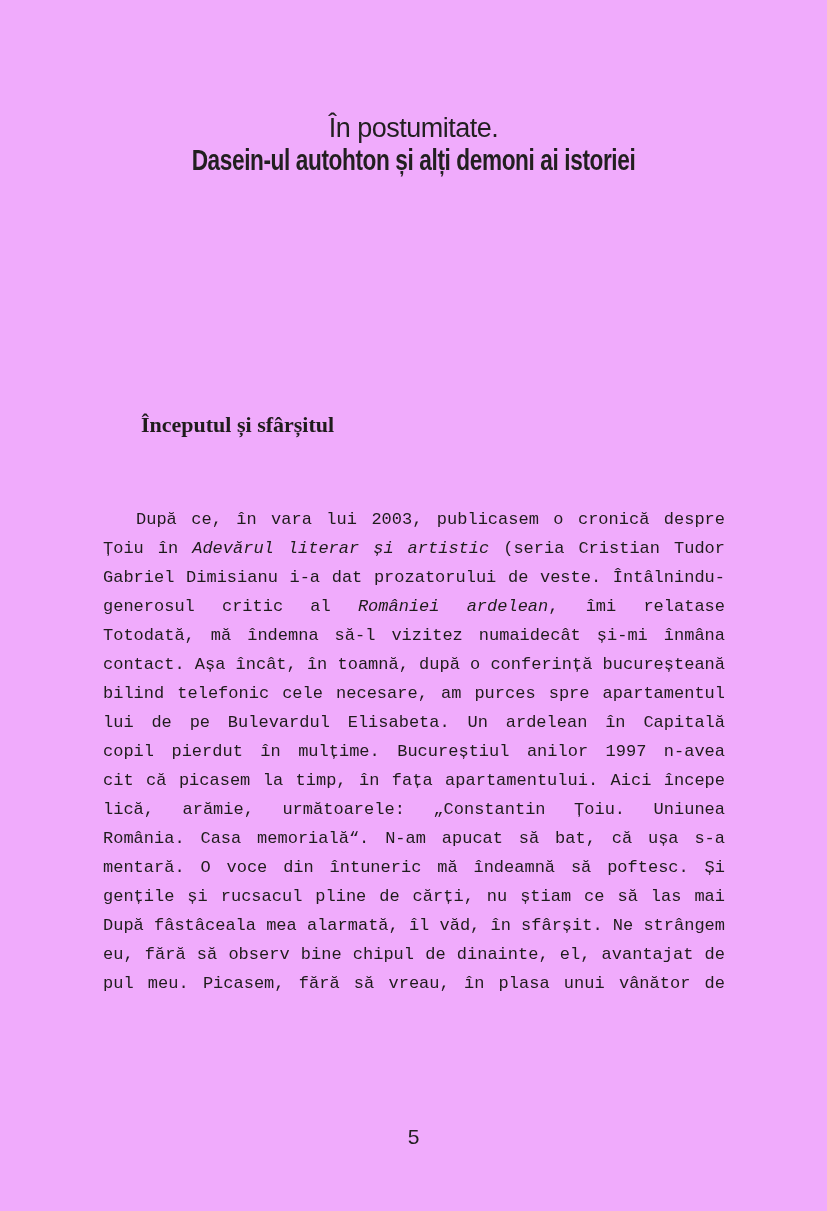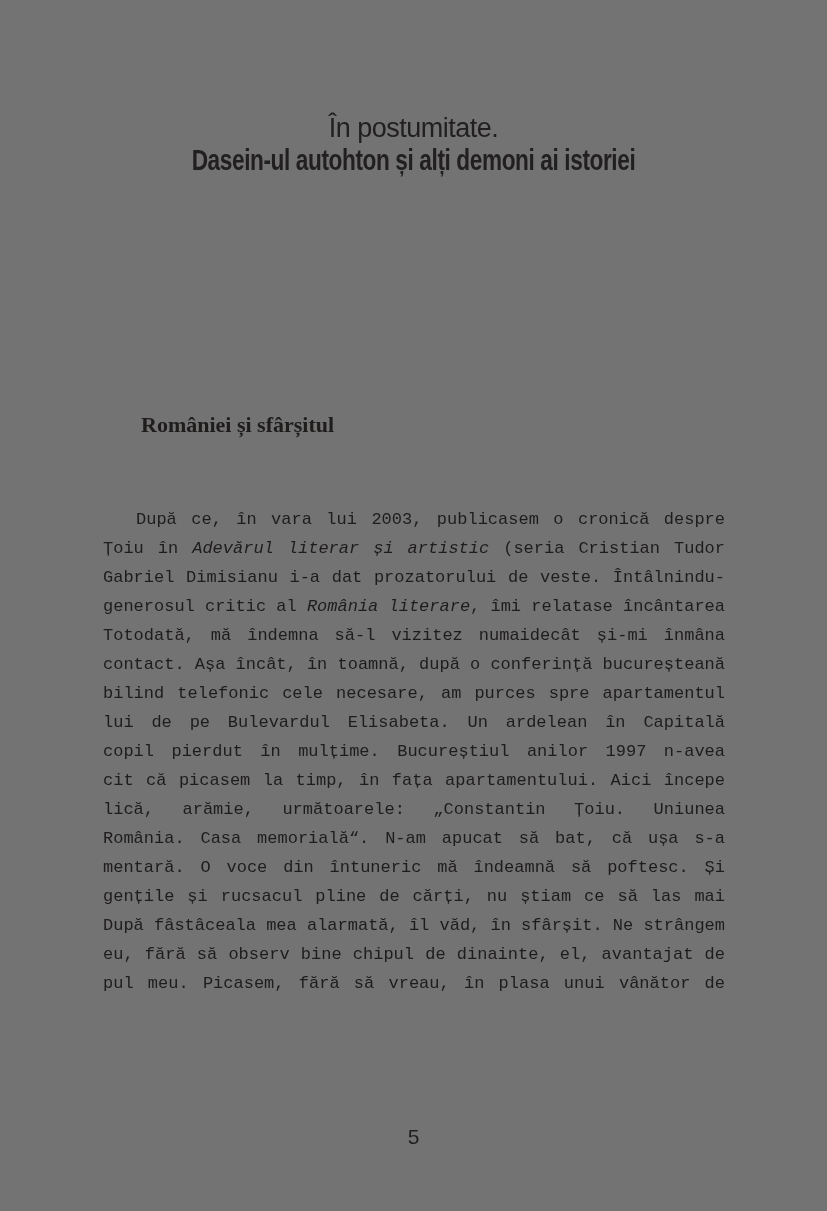--- a/index.html
+++ b/index.html
@@ -1,21 +1,21 @@
 <!DOCTYPE html>
 <html><head>
 <meta charset="utf-8">
 <style>
   html, body { margin: 0; padding: 0; background: #e8e8e8; }
   .page {
     position: relative;
     width: 827px;
     height: 1211px;
     margin: 0 auto;
-    background: #737373;
+    background: #f0abfc;
     overflow: hidden;
   }
   .title-block {
     position: absolute;
     top: 112px;
     left: 0;
     width: 827px;
     text-align: center;
     color: #221f20;
     font-family: "Liberation Sans", "DejaVu Sans", sans-serif;
@@ -81,27 +81,27 @@
 </head>
 <body>
 
 <div class="page">
 
   <div class="title-block">
     <div class="title-line1">În postumitate.</div>
     <div class="title-line2">Dasein-ul autohton și alți demoni ai istoriei</div>
   </div>
 
-  <h2 class="section-heading">României și sfârșitul</h2>
+  <h2 class="section-heading">Începutul și sfârșitul</h2>
 
   <div class="body-text" id="paragraph">
       <div class="bodyline indent"><span>După ce, în vara lui 2003, publicasem o cronică despre Constantin</span></div>
       <div class="bodyline"><span>Țoiu în </span><i>Adevărul literar și artistic</i><span> (seria Cristian Tudor Popescu), domnul</span></div>
       <div class="bodyline"><span>Gabriel Dimisianu i-a dat prozatorului de veste. Întâlnindu-mă apoi cu</span></div>
-      <div class="bodyline"><span>generosul critic al </span><i>România literare</i><span>, îmi relatase încântarea autorului.</span></div>
+      <div class="bodyline"><span>generosul critic al </span><i>României ardelean</i><span>, îmi relatase încântarea autorului.</span></div>
       <div class="bodyline"><span>Totodată, mă îndemna să-l vizitez numaidecât și-mi înmâna datele de</span></div>
       <div class="bodyline"><span>contact. Așa încât, în toamnă, după o conferință bucureșteană și sta-</span></div>
       <div class="bodyline"><span>bilind telefonic cele necesare, am purces spre apartamentul scriitoru-</span></div>
       <div class="bodyline"><span>lui de pe Bulevardul Elisabeta. Un ardelean în Capitală semăna cu un</span></div>
       <div class="bodyline"><span>copil pierdut în mulțime. Bucureștiul anilor 1997 n-avea nimic priete-</span></div>
       <div class="bodyline"><span>cit că picasem la timp, în fața apartamentului. Aici începe cea dintâi</span></div>
       <div class="bodyline"><span>lică, arămie, următoarele: „Constantin Țoiu. Uniunea Scriitorilor din</span></div>
       <div class="bodyline"><span>România. Casa memorială“. N-am apucat să bat, că ușa s-a deschis,</span></div>
       <div class="bodyline"><span>mentară. O voce din întuneric mă îndeamnă să poftesc. Și poftesc. Cu</span></div>
       <div class="bodyline"><span>gențile și rucsacul pline de cărți, nu știam ce să las mai întâi deoparte.</span></div>

